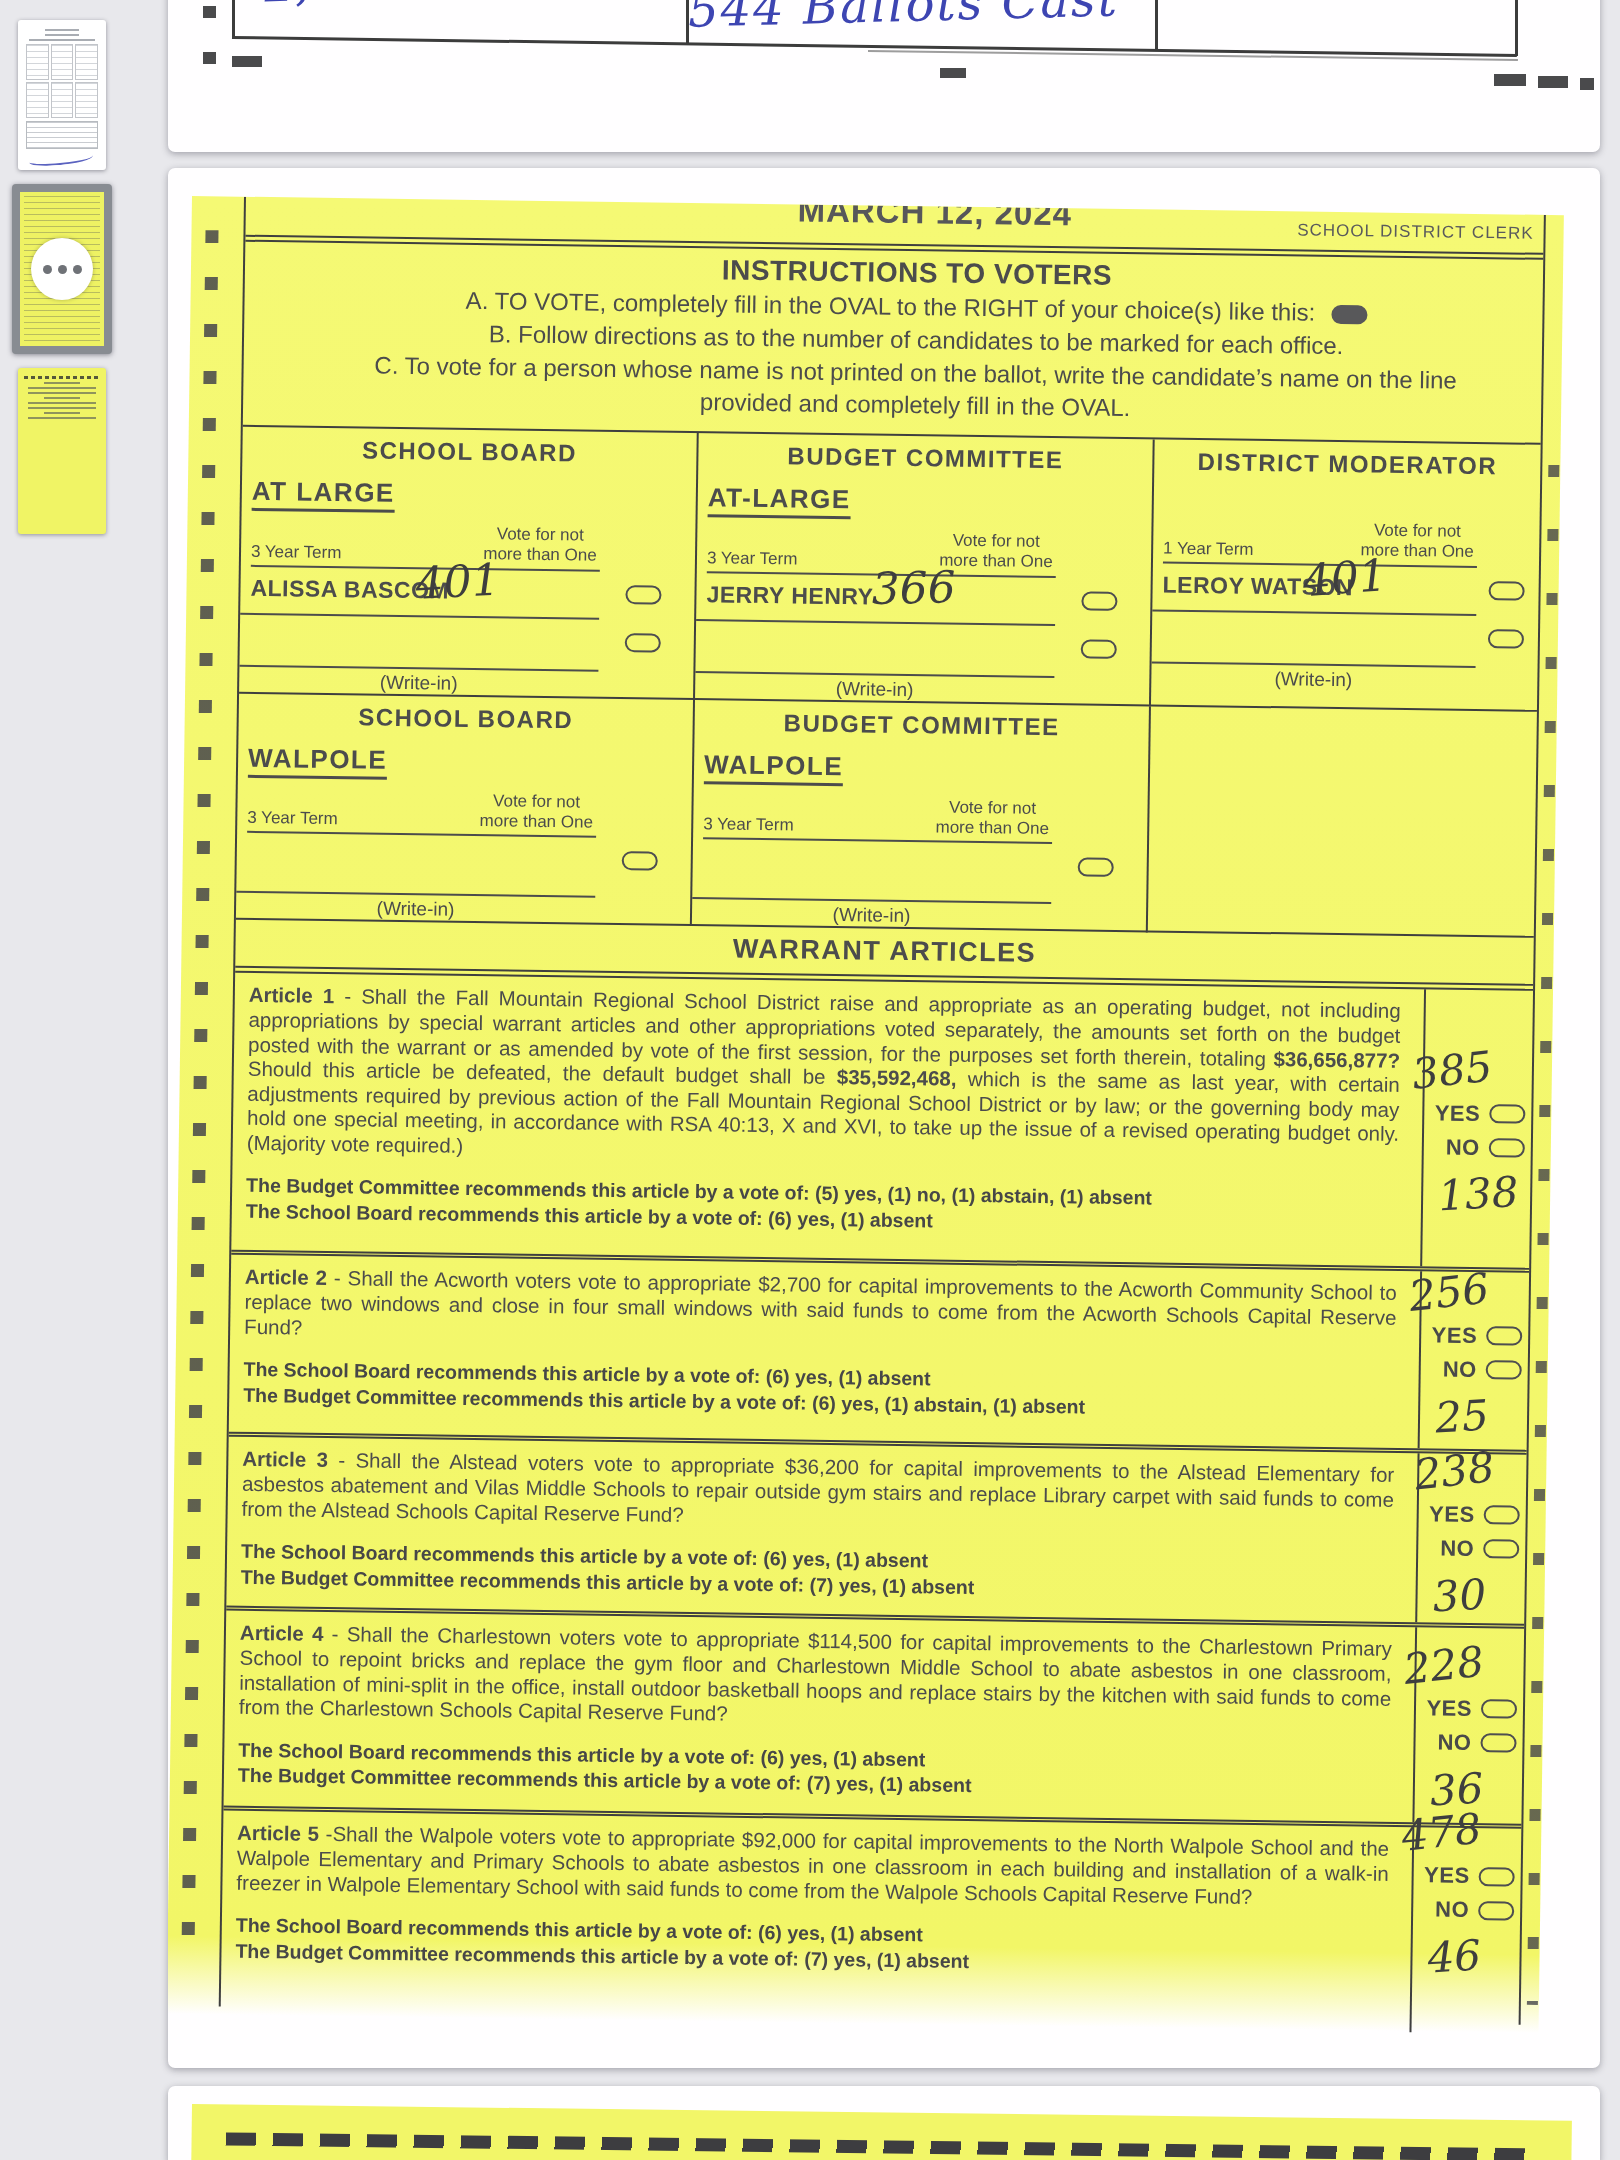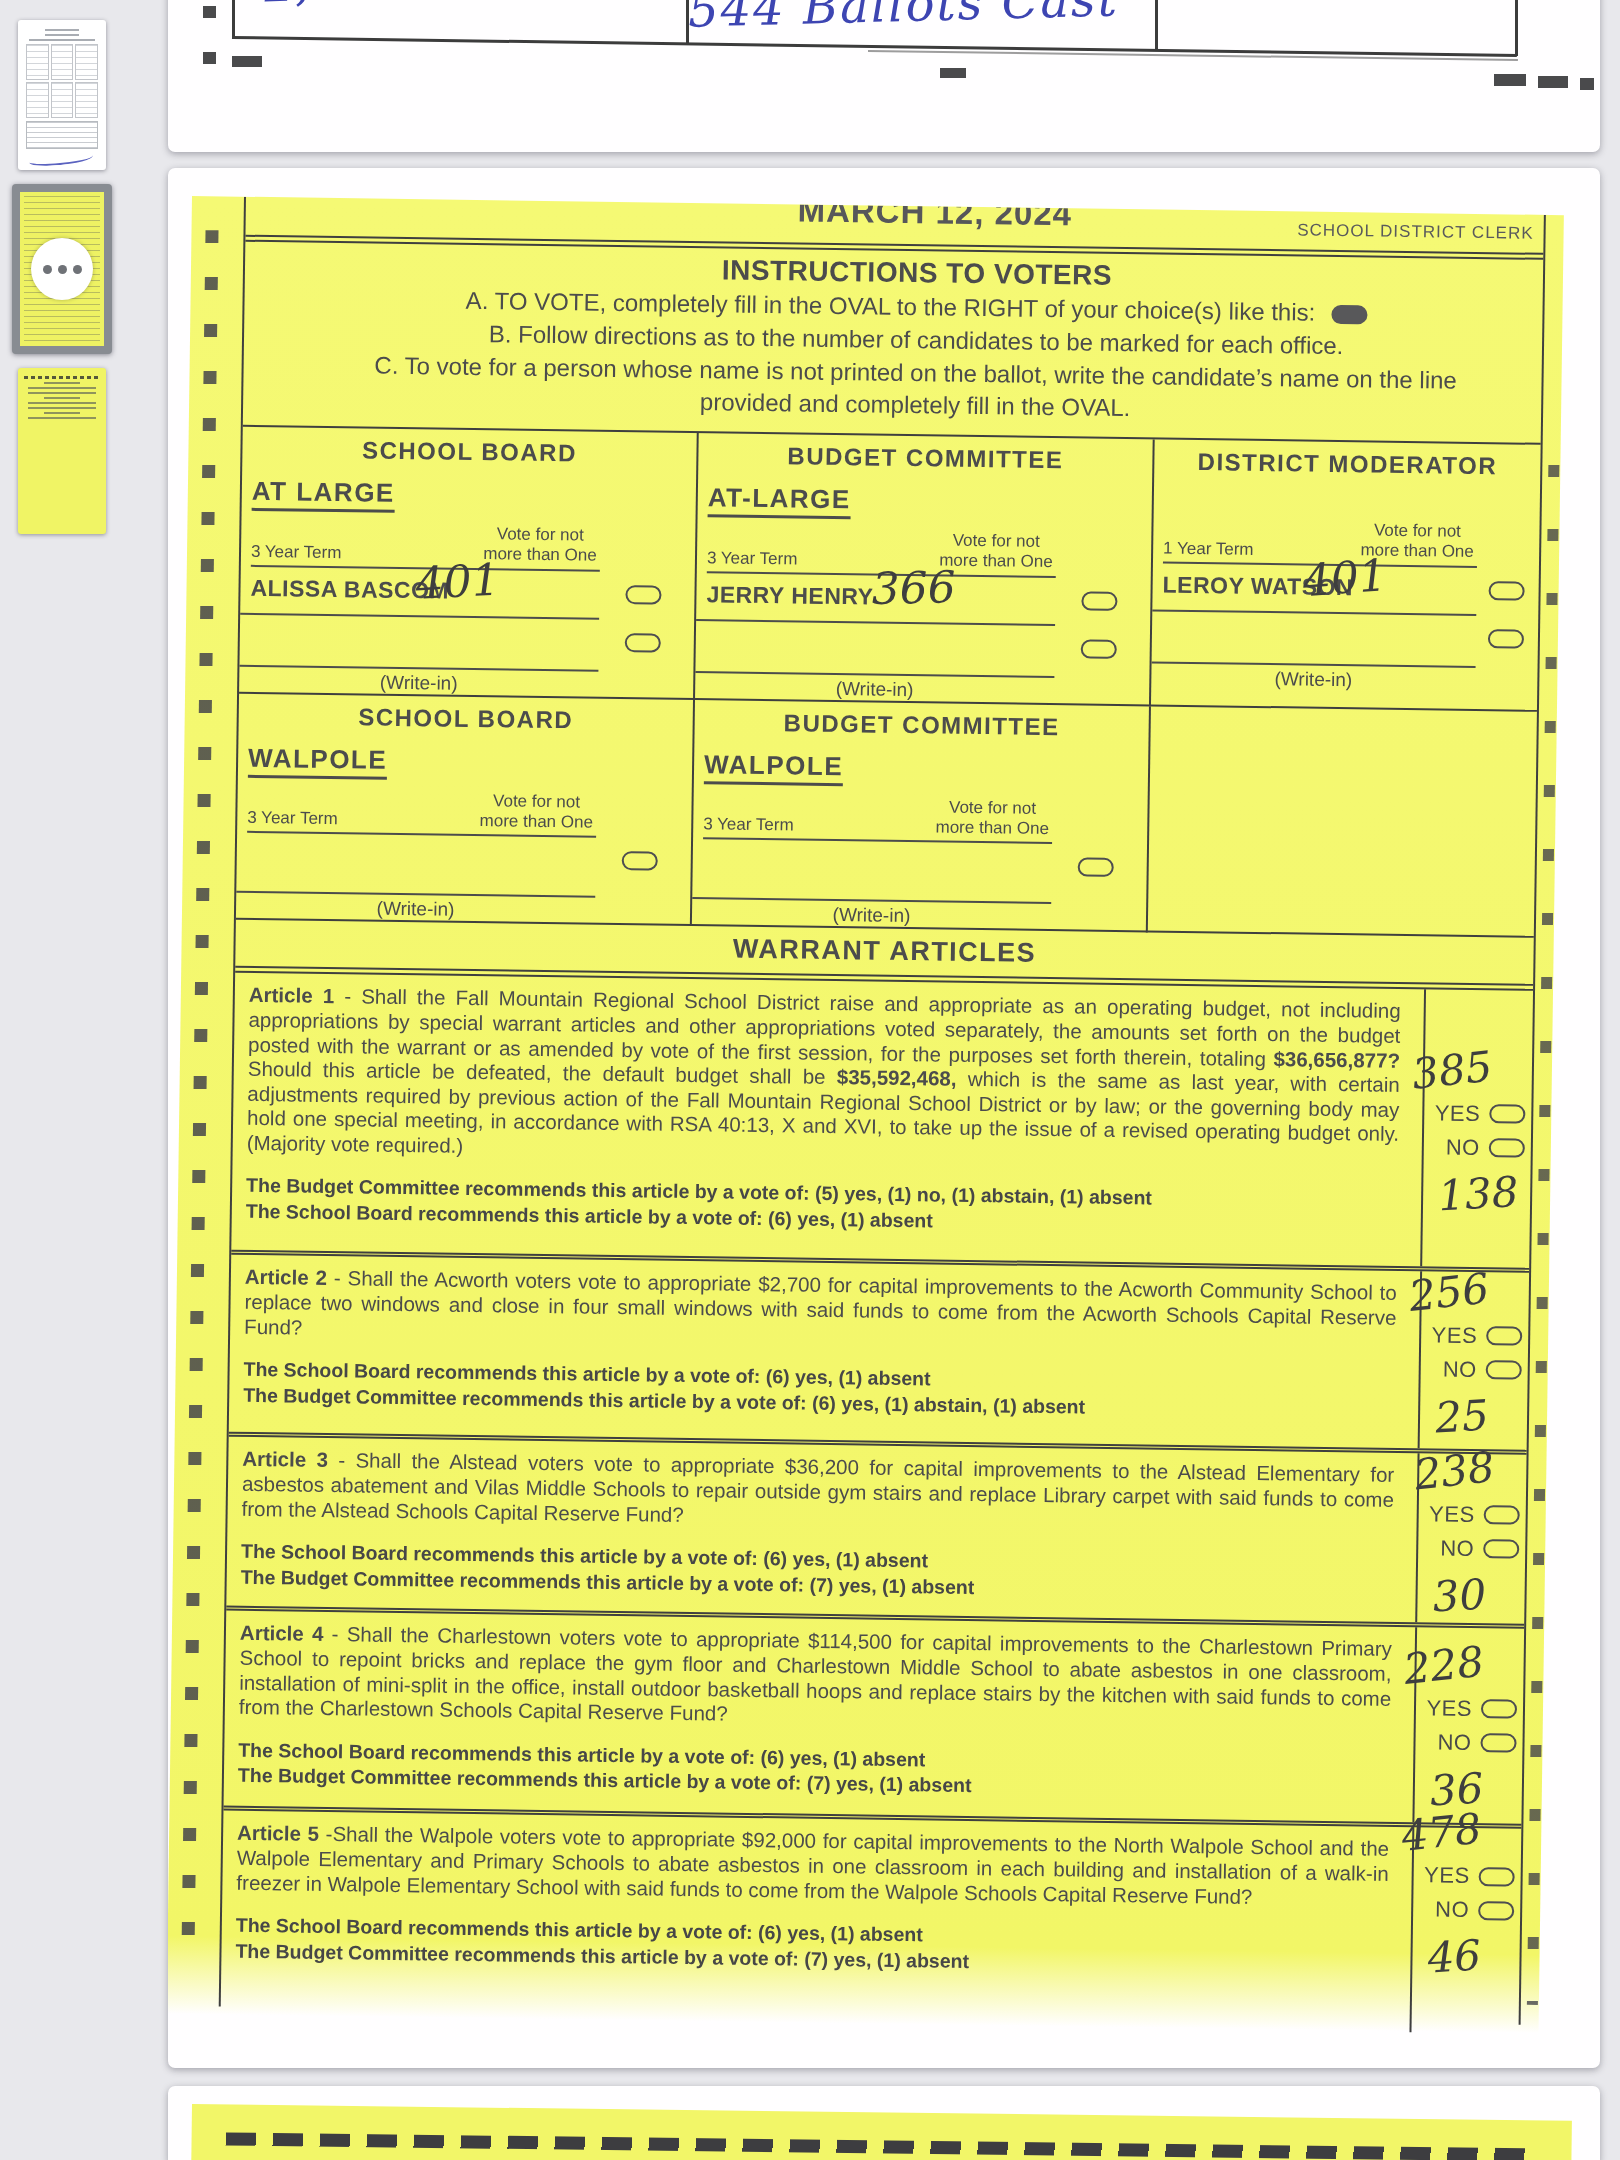--- a/index.html
+++ b/index.html
@@ -98,21 +98,21 @@
     padding:7px 0 8px;border-bottom:7px double #3f3f3f;}
   .article{position:relative;box-sizing:border-box;padding:10px 132px 10px 14px;}
   .article.divided{border-bottom:5px double #3f3f3f;}
   .article::before{content:'';position:absolute;right:107px;top:0;bottom:0;border-left:2.5px solid #3f3f3f;}
   .a-text{font-size:20.5px;line-height:1.2;text-align:justify;color:#4c4c4c;}
   .a-text b{font-weight:bold;}
   .a-recs{margin-top:18px;font-weight:bold;font-size:19.5px;line-height:1.32;color:#474747;}
   .vote-col{position:absolute;right:2px;top:0;bottom:0;width:104px;}
   .vote-stack{position:absolute;left:0;right:4px;top:50%;transform:translateY(-50%);}
   .vote-row{display:flex;justify-content:flex-end;align-items:center;gap:9px;margin:8px 0;}
-  .v-label{font-weight:normal;font-size:22px;color:#4a4a4a;letter-spacing:.5px;}
+  .v-label{font-weight:bold;font-size:22px;color:#4a4a4a;letter-spacing:.5px;}
   .tally{white-space:nowrap;}
   .tally-top{font-size:42px;transform:rotate(-7deg);margin-left:-14px;}
   .tally-bottom{font-size:42px;transform:rotate(-4deg);margin-left:14px;}
   .a1 .vote-stack{margin-top:2px;}
   .a2 .tally-top{margin-top:-16px;}
   .a3 .tally-top{margin-top:-14px;margin-left:-6px;}
   .a5 .tally-top{margin-top:-18px;}
   
   .scan3{position:absolute;left:24px;top:18px;width:1380px;height:70px;
     background:#f2f668;transform:rotate(0.7deg);transform-origin:0 0;}

